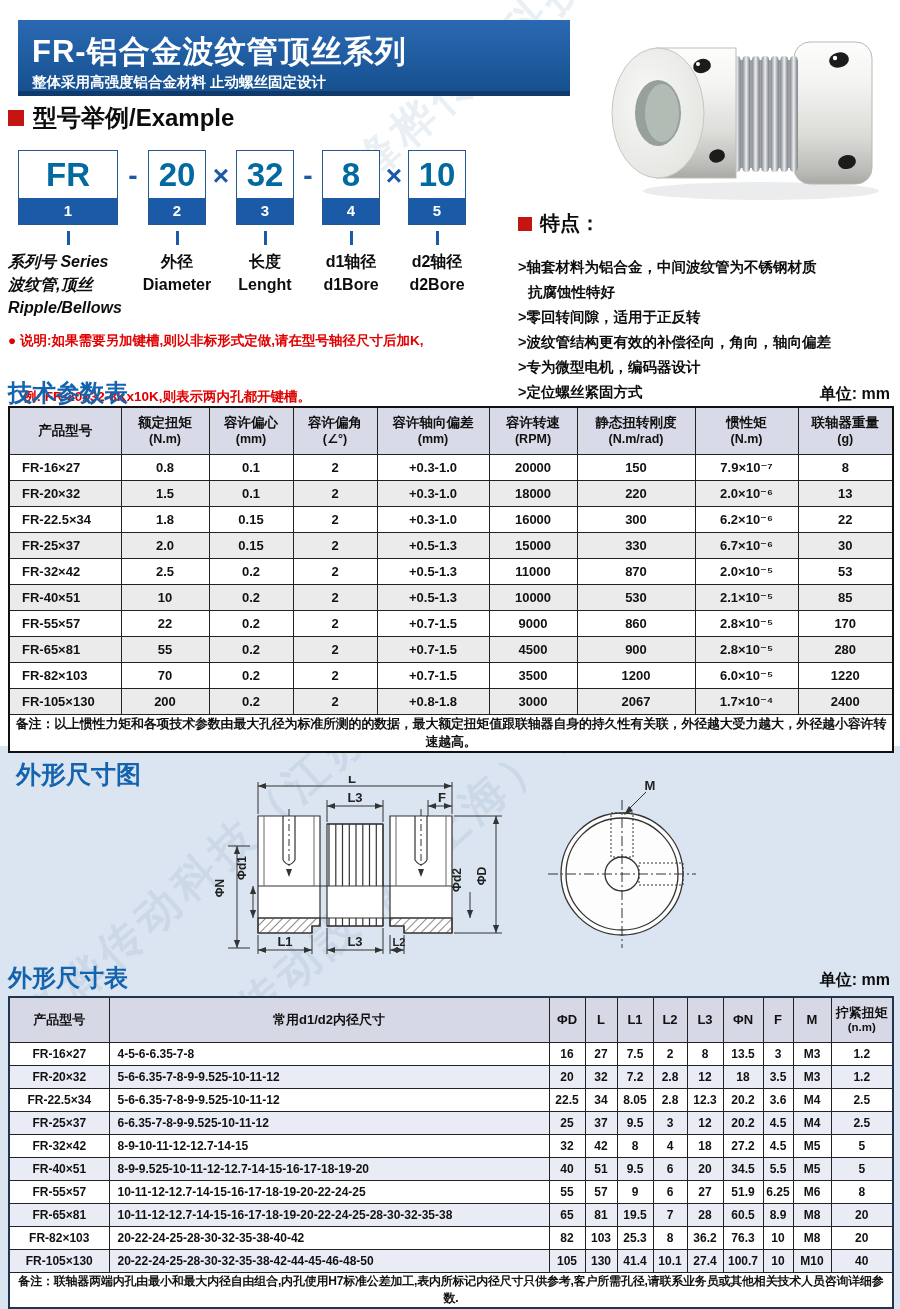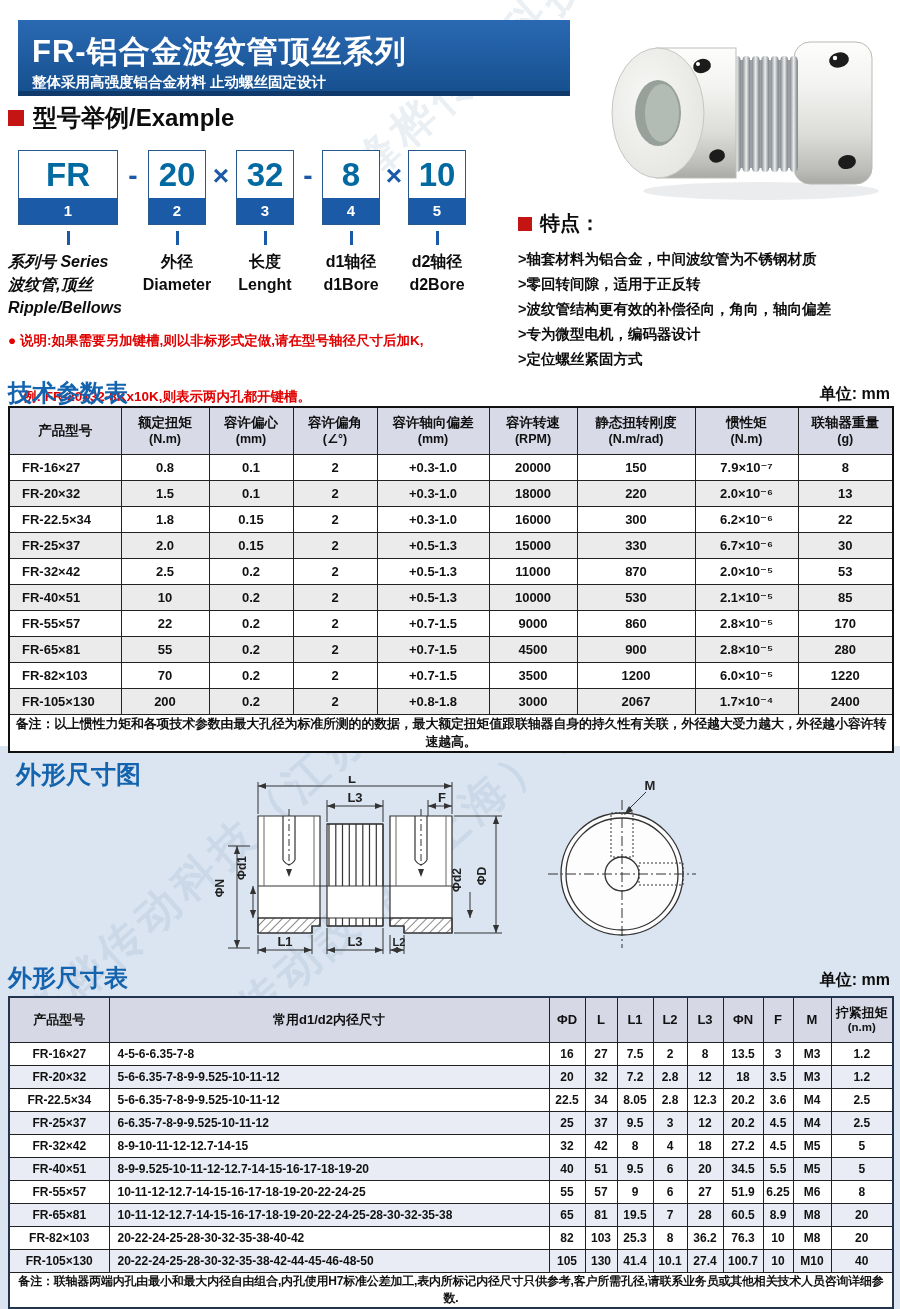--- a/index.html
+++ b/index.html
@@ -31,21 +31,21 @@
   .ex-label{position:absolute;top:0;text-align:center;font-size:16px;font-weight:600;
             color:#0d0d0d;line-height:23px;transform:translateX(-50%);white-space:nowrap;}
   .ex-label.first{transform:none;text-align:left;}
   #ex-note{position:absolute;left:8px;top:330px;color:#e10000;font-size:13.5px;font-weight:bold;line-height:21px;}
   #ex-note .cont{padding-left:15px;margin-top:35px;}
 
   
   .features{position:absolute;left:518px;top:210px;width:380px;}
   .feat-head{display:flex;align-items:center;gap:8px;font-size:20px;font-weight:bold;color:#0d0d0d;}
   .feat-head .red-sq{width:14px;height:14px;}
-  #features-list{margin-top:10px;}
+  #features-list{margin-top:18px;}
   .feat-item{font-size:14.5px;font-weight:bold;line-height:25px;color:#0d0d0d;white-space:nowrap;}
   .feat-item.cont{padding-left:10px;}
 
   
   .tbl-title{position:absolute;color:#1463ae;font-weight:bold;}
   #t1-title{left:8px;top:377px;font-size:24px;}
   #dg-title{left:16px;top:758px;font-size:25px;}
   #t2-title{left:8px;top:962px;font-size:24px;}
   .unit-label{position:absolute;right:10px;font-size:16px;font-weight:bold;color:#0d0d0d;}
   #t1-unit{top:384px;}
@@ -209,20 +209,21 @@
       <div class="cont">例: FR-20x32-8Kx10K,则表示两内孔都开键槽。</div>
     </div>
 
   <div class="features">
     <div class="feat-head">
       <span class="red-sq"></span>
       <span>特点：</span>
     </div>
     <div id="features-list">
         <div class="feat-item">&gt;轴套材料为铝合金，中间波纹管为不锈钢材质</div>
+        <div class="feat-item cont">抗腐蚀性特好</div>
         <div class="feat-item">&gt;零回转间隙，适用于正反转</div>
         <div class="feat-item">&gt;波纹管结构更有效的补偿径向，角向，轴向偏差</div>
         <div class="feat-item">&gt;专为微型电机，编码器设计</div>
         <div class="feat-item">&gt;定位螺丝紧固方式</div>
       </div>
   </div>
 
   <div class="tbl-title" id="t1-title">技术参数表</div>
   <div class="unit-label" id="t1-unit">单位: mm</div>
   <table class="data" id="tech-table">

